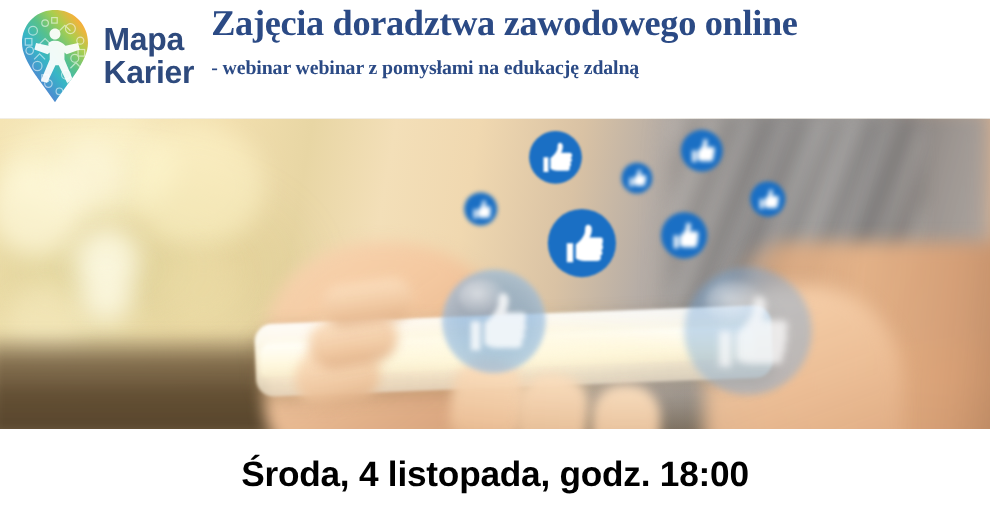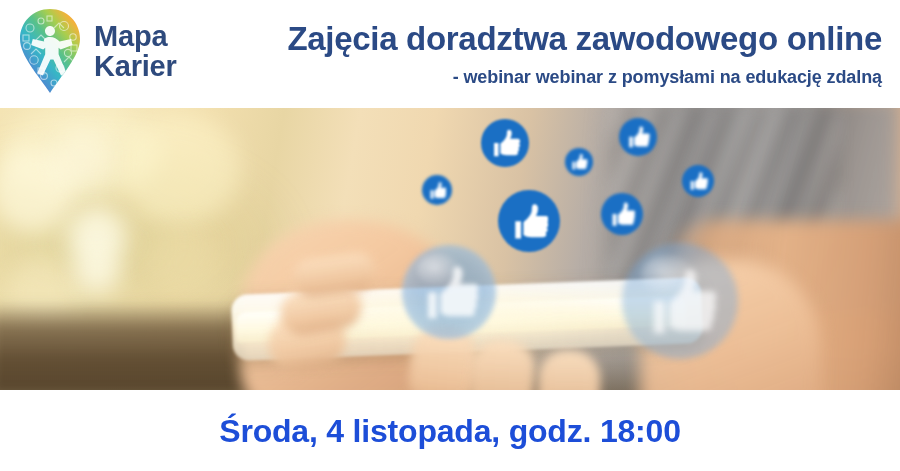--- a/index.html
+++ b/index.html
@@ -54,23 +54,23 @@
     line-height: 1.02;
     font-weight: bold;
     letter-spacing: -0.2px;
     white-space: pre-line;
     padding-top: 2px;
   }
 
   .title-block {
     position: absolute;
     right: 18px;
-    top: 20px;
-    text-align: right;
+    top: 4px;
     width: 690px;
+    font-family: Liberation Serif, serif;
   }
 
   .main-title {
     color: #2b4a85;
     font-size: 33px;
     font-weight: bold;
     line-height: 1.15;
     letter-spacing: -0.3px;
     white-space: nowrap;
   }
@@ -333,21 +333,21 @@
     left: 0;
     top: 390px;
     width: 900px;
     height: 81px;
     background: #ffffff;
     display: flex;
     align-items: center;
     justify-content: center;
   }
   .footer-text {
-    color: #1d4ed8;
+    color: #000000;
     font-size: 32px;
     font-weight: bold;
     letter-spacing: -0.2px;
     line-height: 1;
     white-space: nowrap;
   }
 </style>
 </head>
 <body>
 

